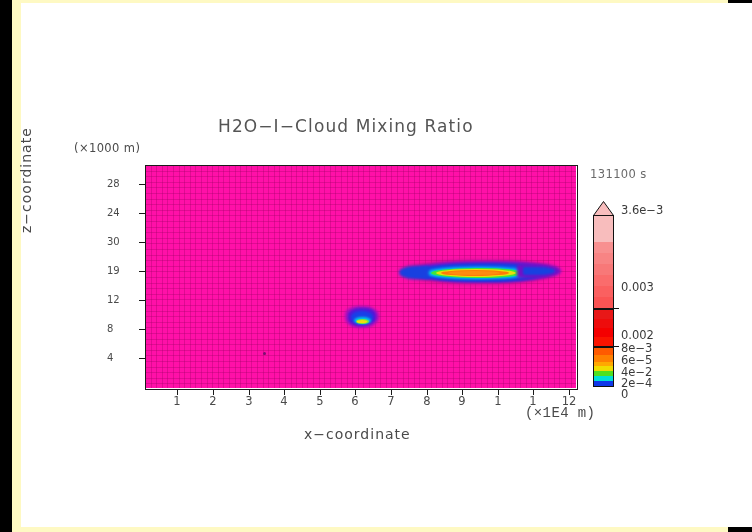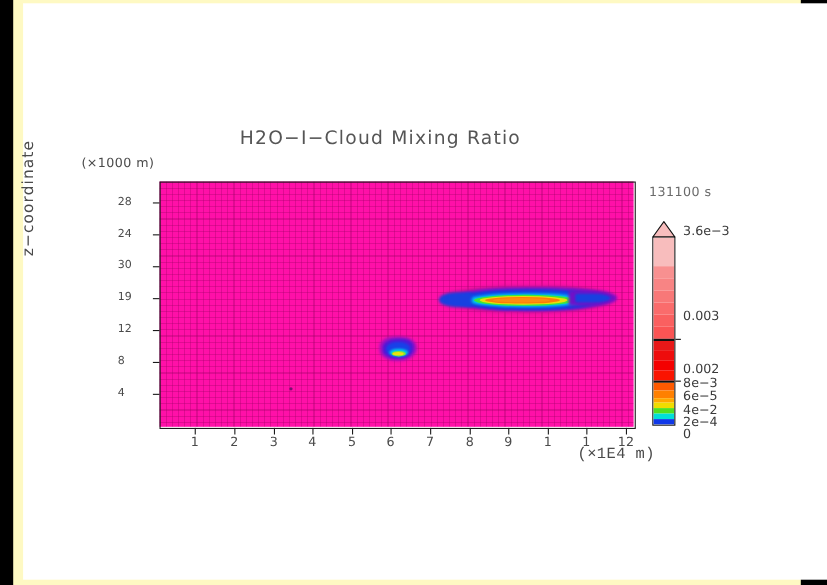--- a/index.html
+++ b/index.html
@@ -154,20 +154,21 @@
 <div id="frame">
   <div id="canvas">
 
     <div class="txt" id="title">H2O−I−Cloud Mixing Ratio</div>
 
     <div class="txt" id="timestamp">131100 s</div>
 
     <div class="txt" id="yunit">(×1000 m)</div>
     <div class="txt" id="xunit">(×1E4 m)</div>
 
+    <div class="txt" id="xaxis-title">x−coordinate</div>
     <div class="txt" id="yaxis-title">z−coordinate</div>
 
     <div id="plot">
       <div id="mesh"></div>
 
       <div>
 
         <div class="shell" style="left:256px; top:95px; width:152px; height:24px;
              background:#C01090; filter:blur(2px); border-radius:50% 40% 45% 50%;"></div>
 

